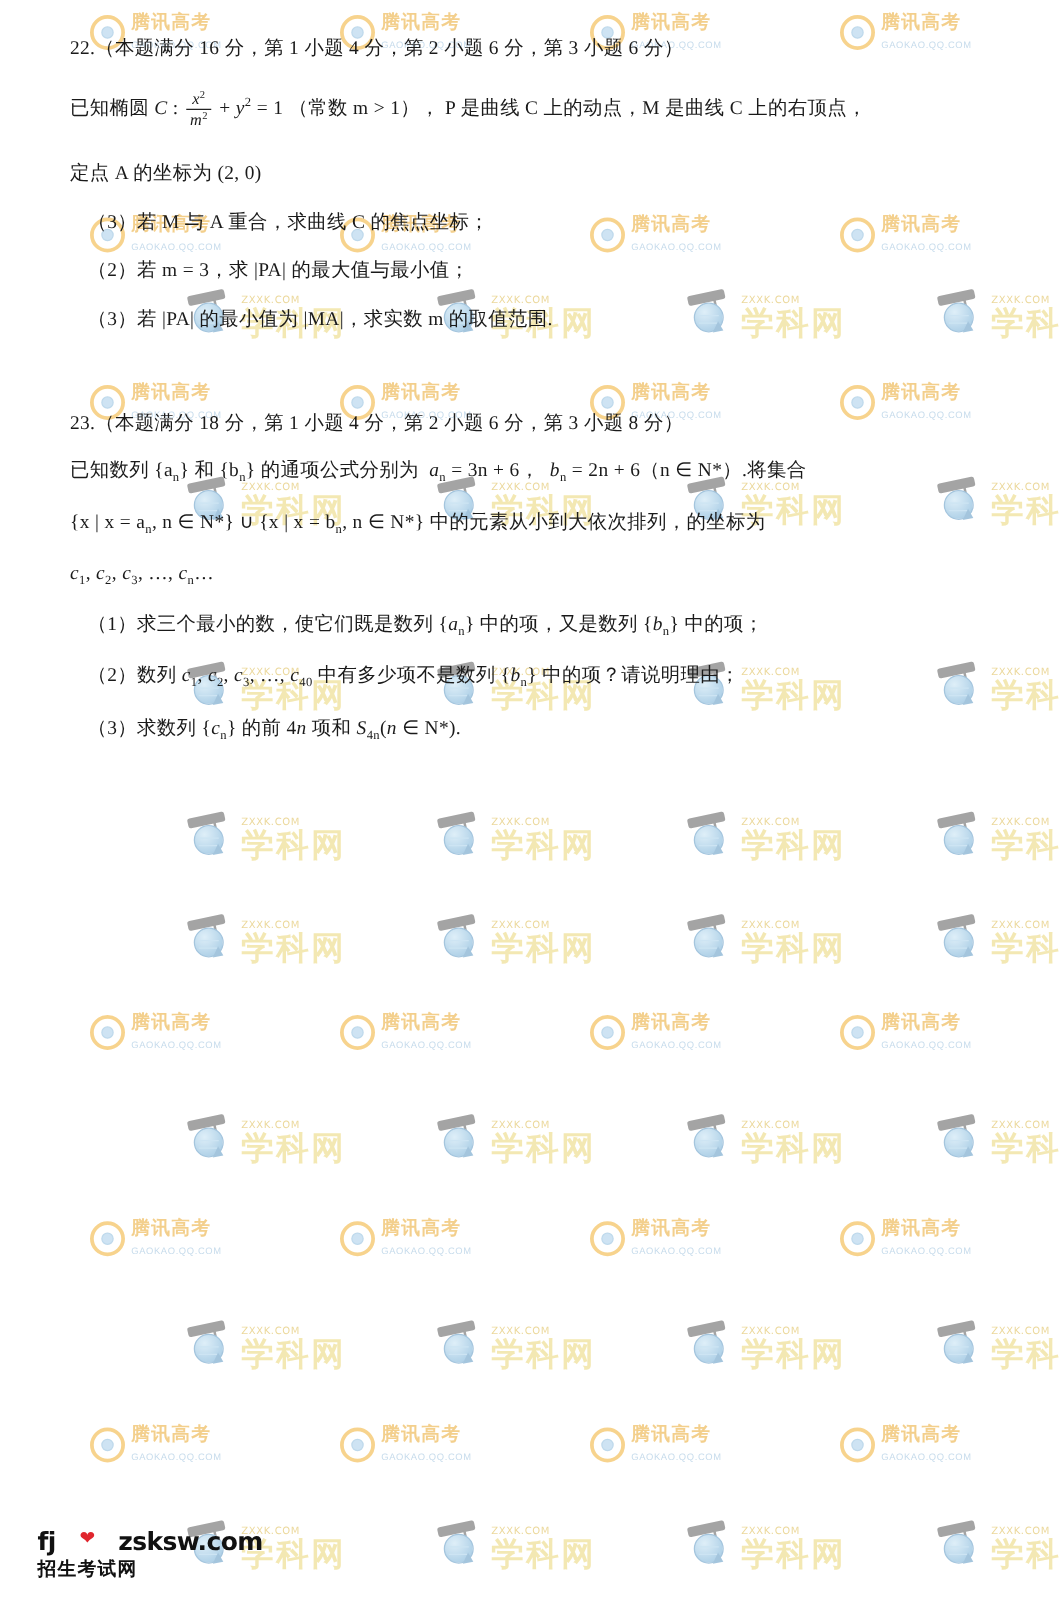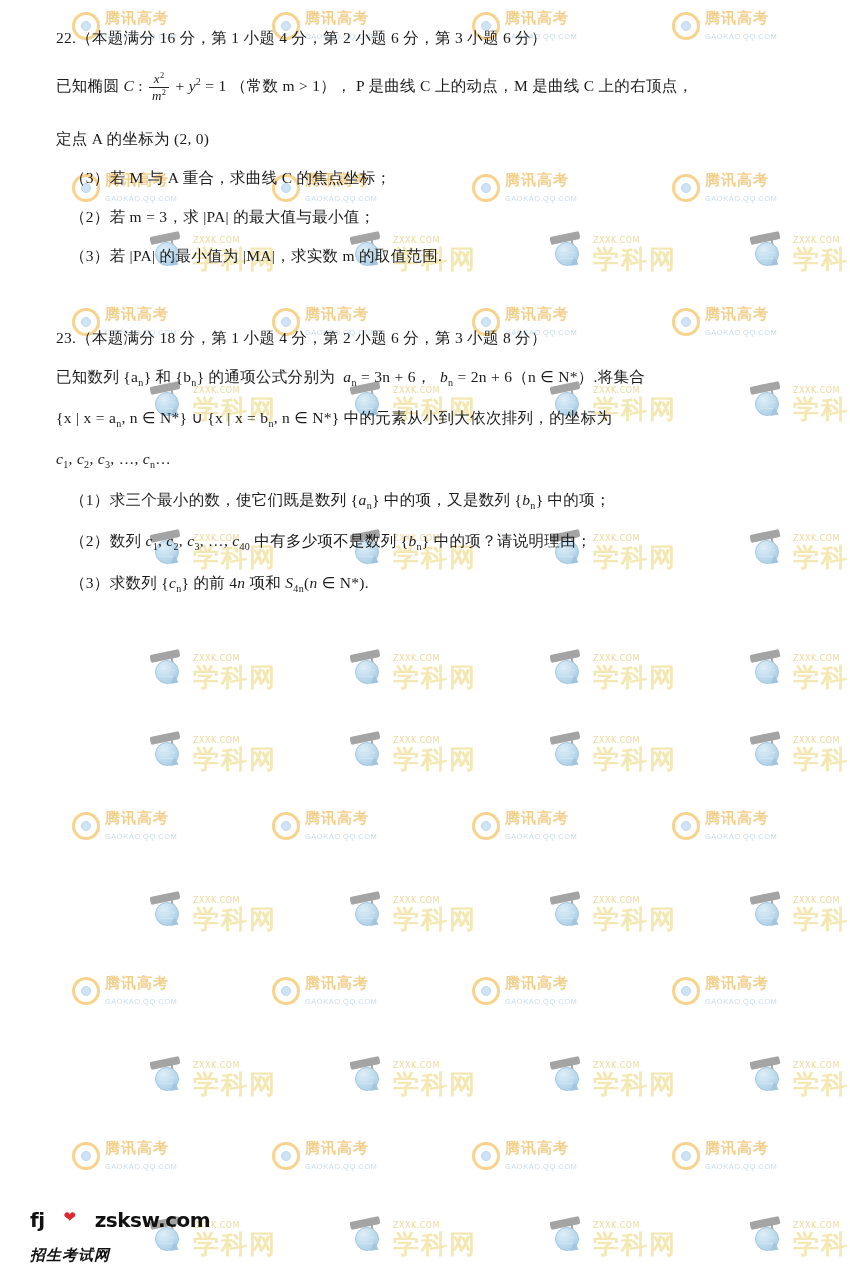--- a/index.html
+++ b/index.html
@@ -129,22 +129,21 @@
   .footer .fline1 {
     display:flex; align-items:center; gap:19px;
     font-size:20px; font-weight:bold; color:#111;
     letter-spacing:-.5px;
   }
   .footer .heart {
     color:#e0262e; font-size:15px; position:relative; top:-3px;
   }
   .footer .fline2 {
     font-size:15px; color:#111; font-weight:bold; letter-spacing:1px;
-    margin-top:14px;
-    font-style:italic;
+    margin-top:1px;
   }
 </style>
 </head>
 <body>
 
 <div class="wm-layer">
 
   <div class="wm wm-qq" style="left:72px;  top:10px;">
     <span class="ring">
         <i></i>

